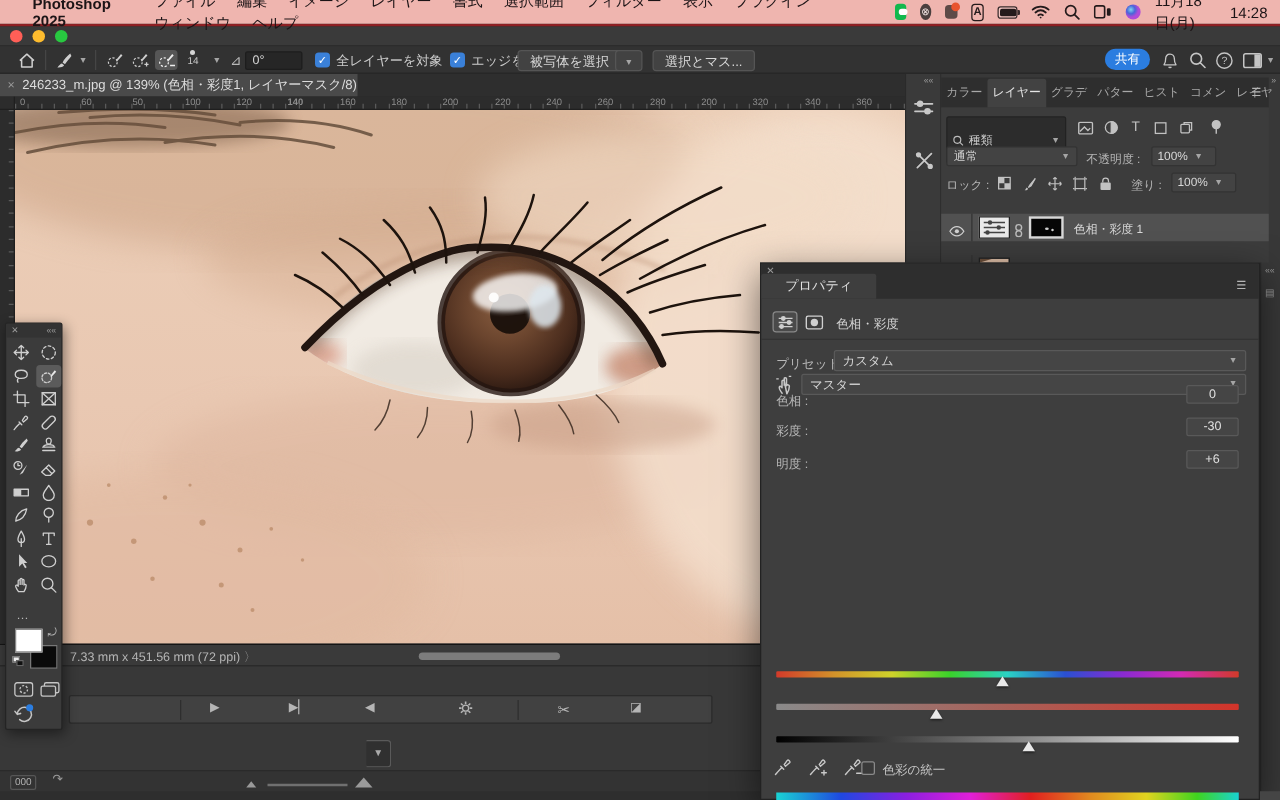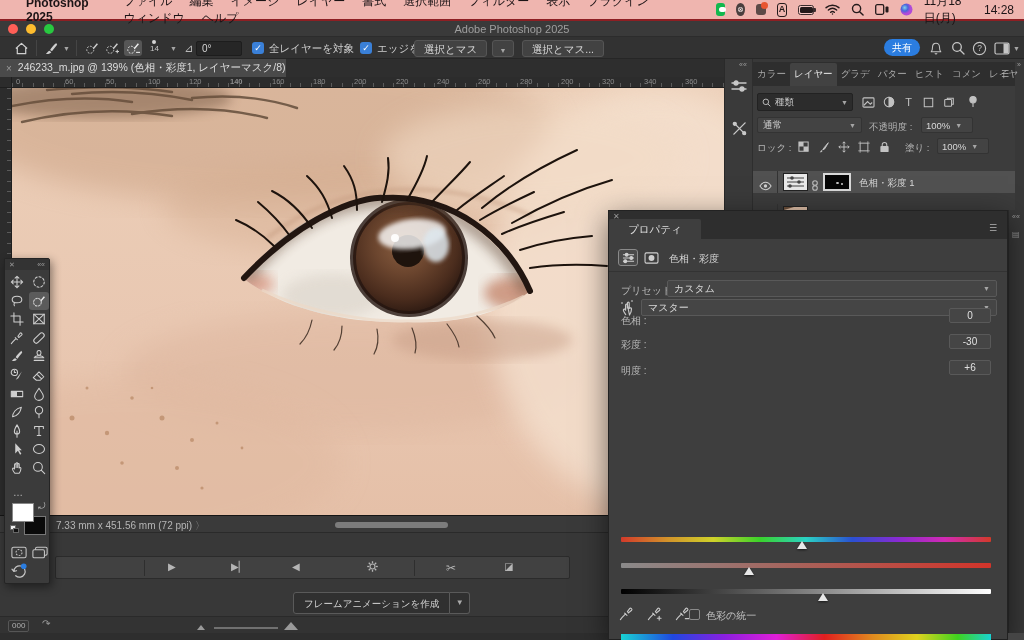--- a/index.html
+++ b/index.html
@@ -119,21 +119,21 @@
   .strip-btn svg { stroke:#c8c8c8; fill:none; stroke-width:1.3; stroke-linecap:round; }
   #panel-rexp { position:absolute; left:292px; top:2px; color:#9a9a9a; font-size:7px; }
 
   #dock-tabs { position:absolute; left:28px; top:3px; width:262px; height:24px; display:flex; align-items:flex-end; background:#2e2e2e; }
   .dtab { font-size:9.5px; color:#a8a8a8; padding:5px 4px 5px; white-space:nowrap; }
   .dtab.active { background:#424242; color:#e6e6e6; border-radius:2px 2px 0 0; }
   #dock-menu { position:absolute; left:276px; top:10px; color:#b5b5b5; font-size:9px; }
 
   #layers-panel { position:absolute; left:28px; top:27px; width:262px; height:554px; background:#3c3c3c; }
   #lp-filter { position:absolute; left:4px; top:7px; width:96px; height:17px; background:#2c2c2c; border:1px solid #222; border-radius:2px;
-               color:#cfcfcf; font-size:9.5px; display:flex; align-items:center; padding:8px 4px; gap:4px; }
+               color:#cfcfcf; font-size:9.5px; display:flex; align-items:center; padding:18px 4px; gap:4px; }
   #lp-filter .chev { margin-left:auto; }
   .lp-ficon { position:absolute; top:9px; width:15px; height:14px; display:flex; align-items:center; justify-content:center; }
   .lp-ficon svg { stroke:#c2c2c2; fill:none; stroke-width:1.2; }
   #lp-blend { position:absolute; left:4px; top:31px; width:105px; height:16px; background:#434343; border:1px solid #333; border-radius:2px;
               color:#d2d2d2; font-size:9.5px; display:flex; align-items:center; padding:0 5px; }
   #lp-blend .chev { margin-left:auto; }
   .lp-lab { position:absolute; font-size:9.5px; color:#b5b5b5; white-space:nowrap; }
   .lp-val { position:absolute; height:16px; background:#434343; border:1px solid #333; border-radius:2px; color:#d8d8d8;
             font-size:9.5px; display:flex; align-items:center; padding:0 4px; gap:5px; }
   .lock-ic { position:absolute; top:54px; width:14px; height:13px; display:flex; align-items:center; justify-content:center; }
@@ -232,21 +232,20 @@
     <span class="menutime">11月18日(月)</span>
     <span class="menutime">14:28</span>
   </span>
 </div>
 <div id="wallstrip" class="abs"></div>
 
 <div id="titlebar" class="abs">
   <span class="tl" style="left:8px;background:#ff5f57;"></span>
   <span class="tl" style="left:26px;background:#febc2e;"></span>
   <span class="tl" style="left:44px;background:#28c840;"></span>
-  <span class="title">Adobe Photoshop 2025</span>
 </div>
 
 <div id="optionsbar" class="abs">
   <span class="obar-icon" style="left:14px;">
     <svg width="15" height="15" viewBox="0 0 16 16">
         <path d="M2 8 L8 2.5 L14 8 M3.5 7 V13.5 H12.5 V7" stroke="#cfcfcf" stroke-width="1.3" fill="none" stroke-linejoin="round"></path>
       </svg>
   </span>
   <span class="sep" style="left:36px;"></span>
   <span class="obar-icon" style="left:44px;gap:4px;">
@@ -280,21 +279,21 @@
     <span style="width:4px;height:4px;border-radius:50%;background:#d5d5d5;margin-bottom:1px;"></span>
     <span style="font-size:8px;color:#c5c5c5;">14</span>
   </span>
   <span class="obar-icon chev" style="left:170px;">▼</span>
   <span class="obar-icon" style="left:184px;font-size:11px;color:#b8b8b8;">⊿</span>
   <input class="angle-field" readonly="" value="0°" style="">
   <span class="ob-check" style="left:252px;">✓</span>
   <span class="ob-label" style="left:269px;">全レイヤーを対象</span>
   <span class="ob-check" style="left:360px;">✓</span>
   <span class="ob-label" style="left:377px;">エッジを強調</span>
-  <span class="ob-btn" style="left:414px;">選択とマス</span>
+  <span class="ob-btn" style="left:414px;">被写体を選択</span>
   <span class="ob-btn" style="left:492px;width:22px;text-align:center;padding:2px 0;"><span class="chev">▼</span></span>
   <span class="ob-btn" style="left:522px;">選択とマス...</span>
   <span class="share-pill">共有</span>
   <span class="obar-icon" style="left:929px;">
     <svg width="14" height="15" viewBox="0 0 16 16">
         <path d="M8 2 C5.5 2 4 4 4 6.5 C4 10 3 11 2.5 11.8 H13.5 C13 11 12 10 12 6.5 C12 4 10.5 2 8 2 Z M6.8 13.5 a1.3 1.3 0 0 0 2.4 0" stroke="#c5c5c5" stroke-width="1.2" fill="none" stroke-linejoin="round"></path>
       </svg>
   </span>
   <span class="obar-icon" style="left:951px;">
     <svg width="14" height="14" viewBox="0 0 14 14">
@@ -593,21 +592,20 @@
             <path d="M12.6 3.4 L10.8 5.2"></path>
             <path d="M5.2 10.8 L3.4 12.6"></path>
           </g>
         </svg>
     </span>
     <span class="tl-sep" style="left:358px;"></span>
     <span class="tl-ic" style="left:390px;font-size:12px;">✂</span>
     <span class="tl-ic" style="left:448px;">◪</span>
   </div>
   <div id="frame-btn">
-    <span class="main">フレームアニメーションを作成</span>
     <span class="dd">▼</span>
   </div>
   <div id="tl-bottom">
     <span id="tl-counter">000</span>
     <span class="arr">↷</span>
     <span class="zoom-tri-s"></span>
     <span class="zoom-track"></span>
     <span class="zoom-tri-l"></span>
   </div>
   <div id="tl-edge"></div>

